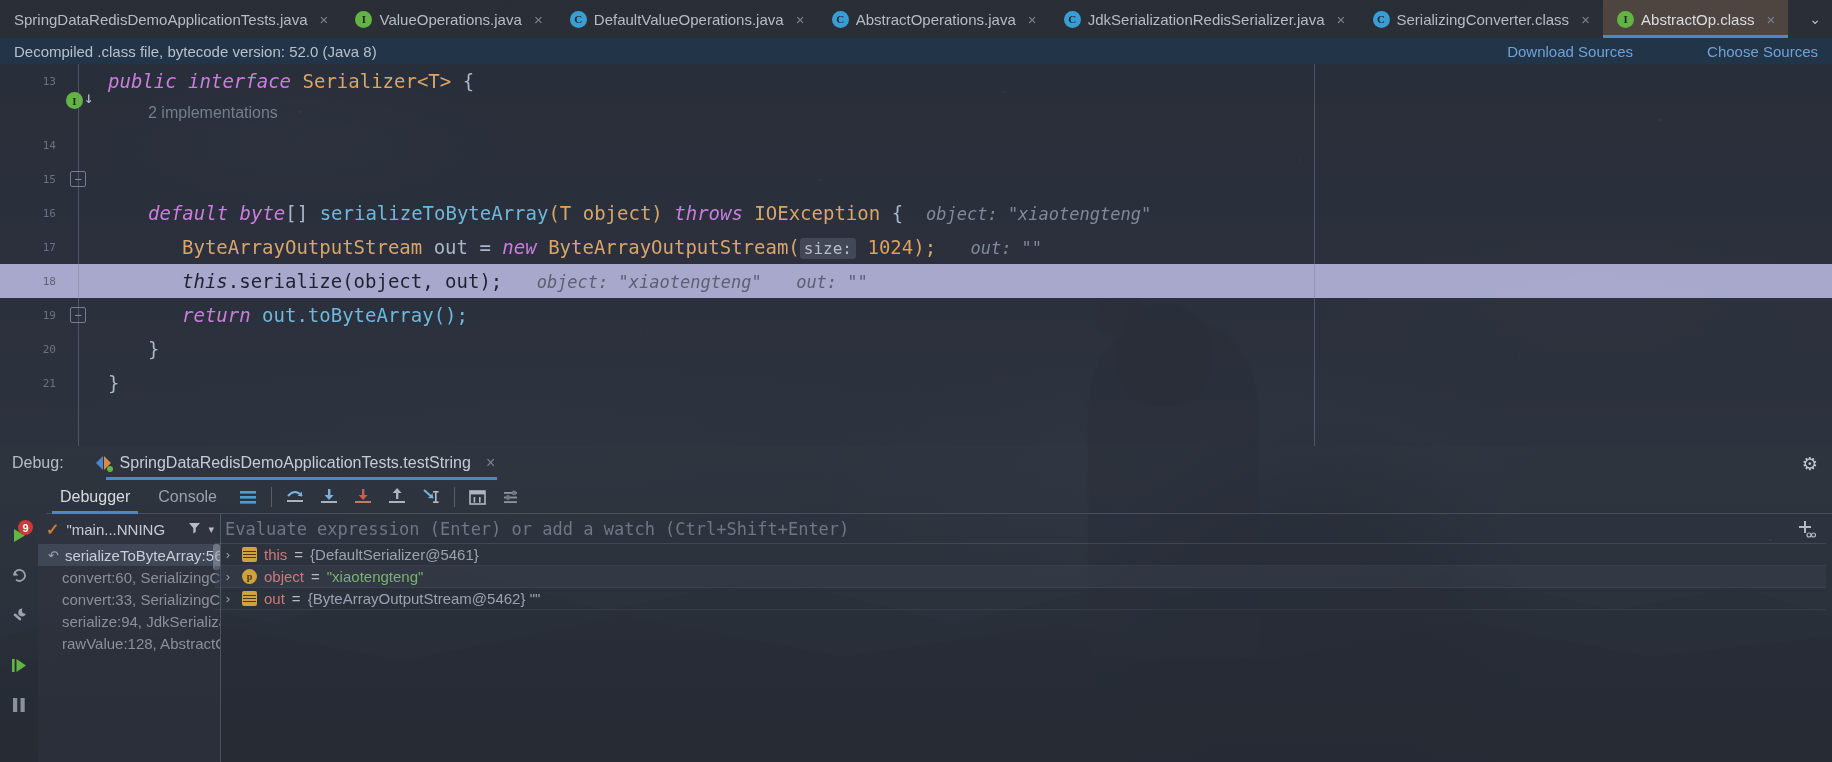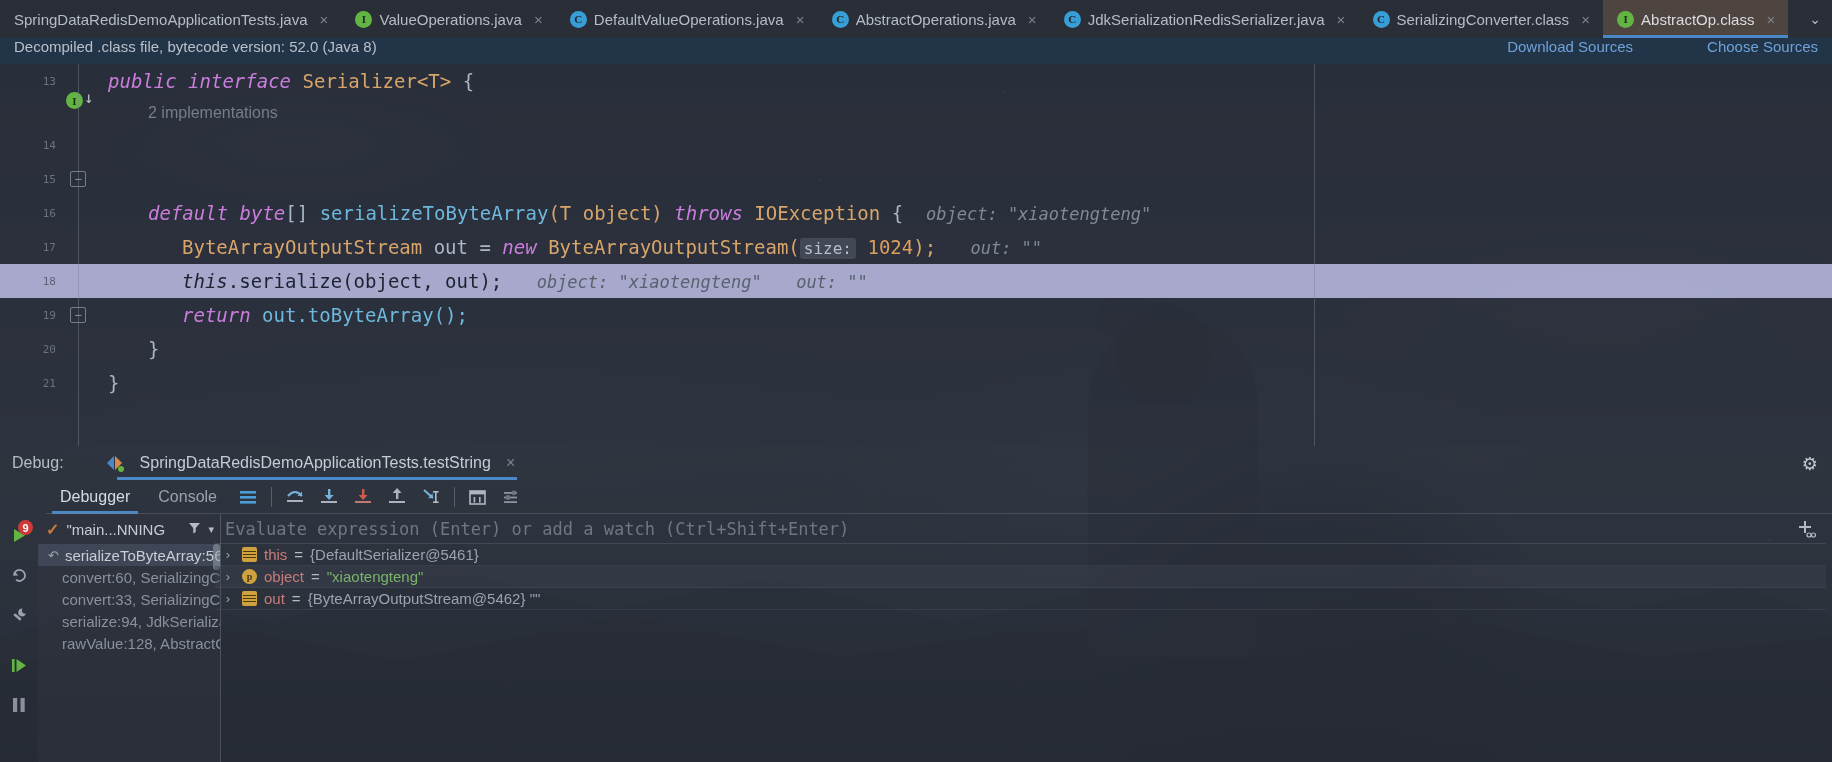--- a/index.html
+++ b/index.html
@@ -100,21 +100,21 @@
   }
   #tab-overflow {
     margin-left:auto; width:34px; display:flex; align-items:center; justify-content:center;
     color:#b6bcc6; font-size:14px; flex:0 0 auto;
   }
 
   
   #notice {
     left:0; top:38px; width:1832px; height:26px;
     background: rgba(34,53,73,.92);
-    display:flex; 
+    display:flex; align-items:center;
     padding:0 14px; font-size:15px; color:#b8c0cb;
   }
   #notice .links { margin-left:auto; display:flex; gap:26px; }
   #notice .links a { color:#6ea2da; text-decoration:none; font-size:15px;margin-left:48px; }
 
   
   #editor {
     left:0; top:64px; width:1832px; height:382px;
     background: rgba(43,48,59,.80);
     overflow:hidden;
@@ -174,26 +174,26 @@
   
   #debugpanel {
     left:0; top:446px; width:1832px; height:316px;
     background: rgba(43,48,59,.76);
   }
   #debug-header {
     position:absolute; left:0; top:0; width:1832px; height:34px;
     display:flex; align-items:center; padding-left:12px;
     font-size:16px; color:#b6bcc6;
   }
-  #debug-header .dlabel { margin-right:37px; }
+  #debug-header .dlabel { margin-right:26px; }
   #debug-tab {
     position:relative; display:flex; align-items:center; gap:9px;
     height:34px; padding:0 6px;
   }
-  #debug-tab .lbl { color:#c6ccd5; font-size:16px;margin-left:9px; }
+  #debug-tab .lbl { color:#c6ccd5; font-size:16px; }
   #debug-tab .x { color:#7d848f; font-size:16px; margin-left:6px; }
   #debug-tab::after {
     content:""; position:absolute; left:16px; right:4px; bottom:0; height:3px; background:#4a88c7;
   }
   .rundot {
     width:15px; height:15px; flex:0 0 auto; position:relative;
   }
   .rundot .l { position:absolute; left:0; top:0; width:0; height:0;
     border-top:7px solid transparent; border-bottom:7px solid transparent; border-right:7px solid #4a88c7; }
   .rundot .r { position:absolute; right:0; top:0; width:0; height:0;

